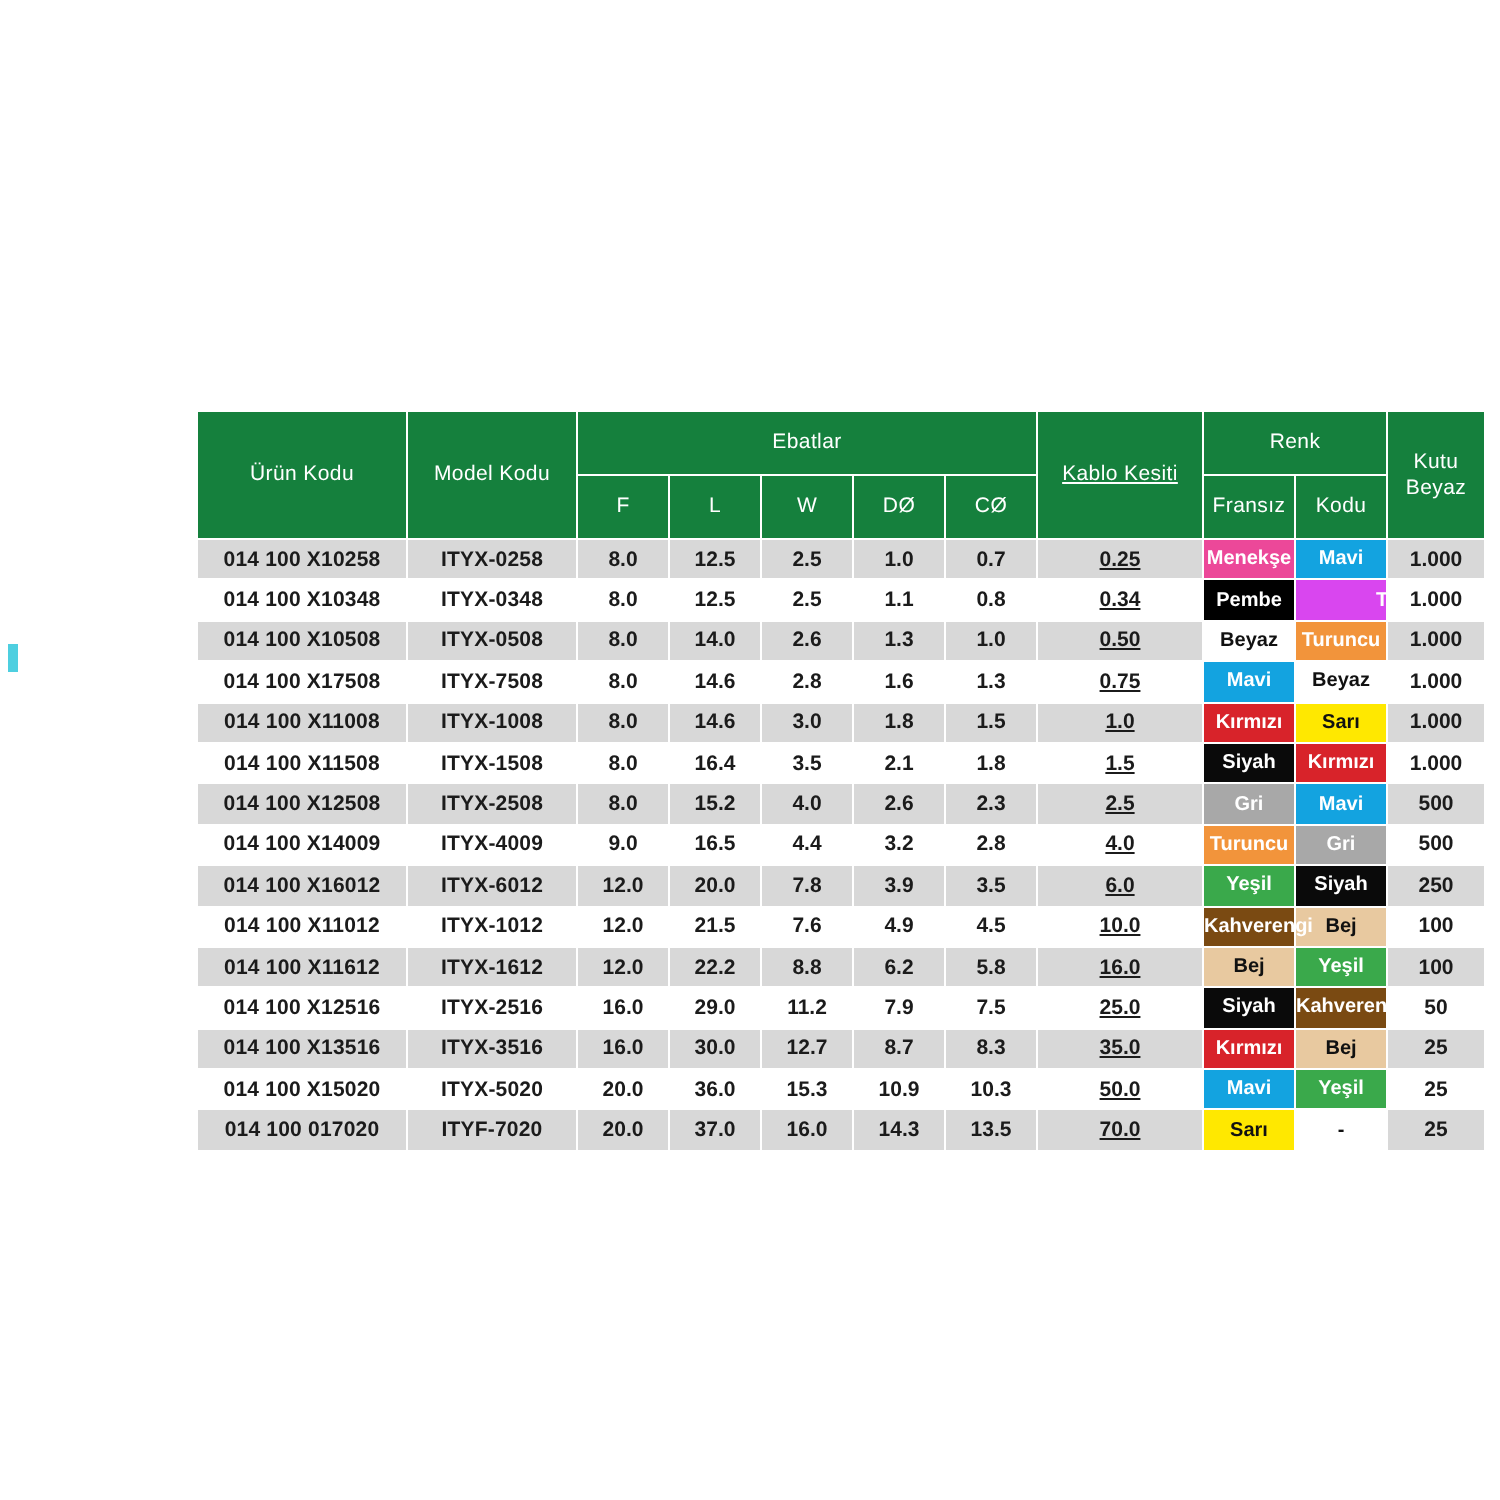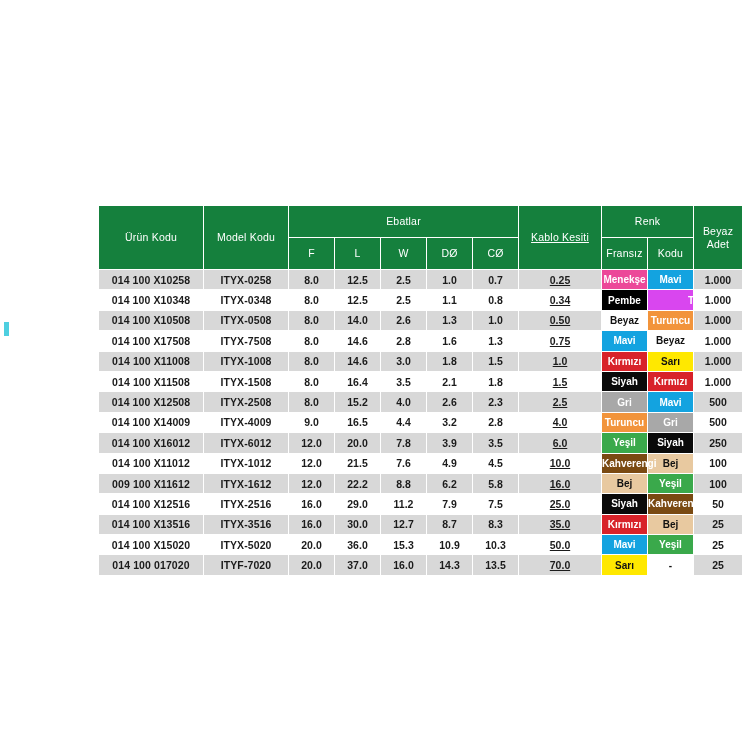--- a/index.html
+++ b/index.html
@@ -63,21 +63,21 @@
 
 <div id="table-wrap">
   <table class="spec">
     <thead>
       <tr>
         <th class="tall c-w" rowspan="2">Ürün Kodu</th>
         <th class="tall c-m" rowspan="2">Model Kodu</th>
         <th class="grp" colspan="5">Ebatlar</th>
         <th class="tall c-k" rowspan="2">Kablo Kesiti</th>
         <th class="grp" colspan="2">Renk</th>
-        <th class="tall c-a" rowspan="2">Beyaz Adet</th>
+        <th class="tall c-a" rowspan="2">Kutu Beyaz</th>
       </tr>
       <tr>
         <th class="sub c-n">F</th>
         <th class="sub c-n">L</th>
         <th class="sub c-n">W</th>
         <th class="sub c-n">DØ</th>
         <th class="sub c-n">CØ</th>
         <th class="sub c-col">Fransız</th>
         <th class="sub c-col">Kodu</th>
       </tr>
@@ -207,21 +207,21 @@
           <td class="num c-n">21.5</td>
           <td class="num c-n">7.6</td>
           <td class="num c-n">4.9</td>
           <td class="num c-n">4.5</td>
           <td class="num c-k">10.0</td>
           <td class="swatch c-col" style="background: rgb(122, 74, 18); color: rgb(255, 255, 255);">Kahverengi</td>
           <td class="swatch c-col" style="background: rgb(232, 201, 160); color: rgb(17, 17, 17);">Bej</td>
           <td class="num c-a">100</td>
         </tr>
         <tr class="odd">
-          <td class="code c-w">009 100 X11612</td>
+          <td class="code c-w">014 100 X11612</td>
           <td class="code c-m">ITYX-1612</td>
           <td class="num c-n">12.0</td>
           <td class="num c-n">22.2</td>
           <td class="num c-n">8.8</td>
           <td class="num c-n">6.2</td>
           <td class="num c-n">5.8</td>
           <td class="num c-k">16.0</td>
           <td class="swatch c-col" style="background: rgb(232, 201, 160); color: rgb(17, 17, 17);">Bej</td>
           <td class="swatch c-col" style="background: rgb(58, 169, 75); color: rgb(255, 255, 255);">Yeşil</td>
           <td class="num c-a">100</td>

